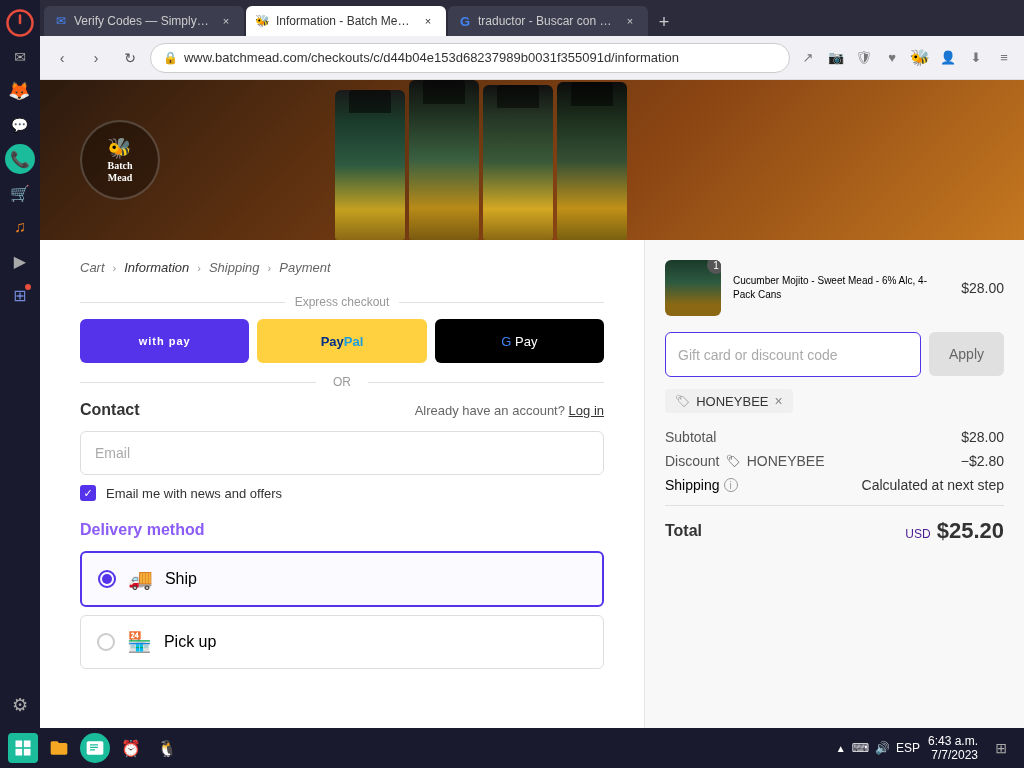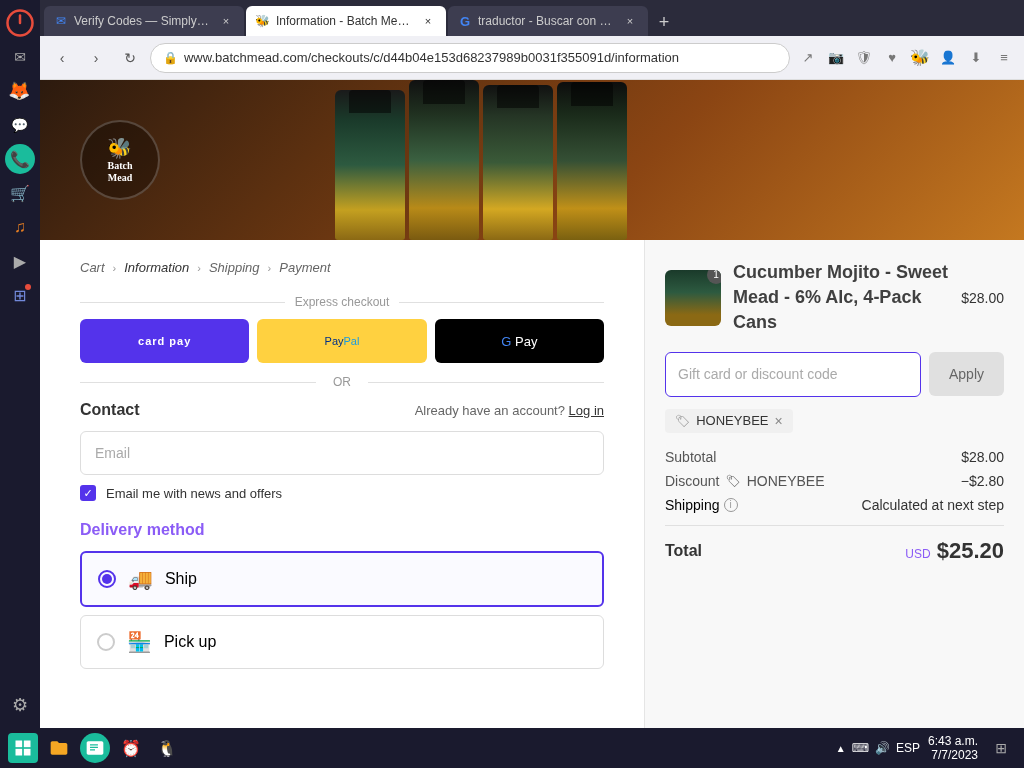--- a/index.html
+++ b/index.html
@@ -108,21 +108,21 @@
     .radio-btn { width: 18px; height: 18px; border-radius: 50%; border: 2px solid #5433eb; display: flex; align-items: center; justify-content: center; flex-shrink: 0; }
     .radio-inner { width: 10px; height: 10px; border-radius: 50%; background: #5433eb; }
     .radio-empty { width: 18px; height: 18px; border-radius: 50%; border: 2px solid #ccc; flex-shrink: 0; }
 
     
     .product-row { display: flex; align-items: center; gap: 12px; margin-bottom: 16px; }
     .product-img { width: 56px; height: 56px; background: linear-gradient(135deg, #1a2a1a, #2d4a3e); border-radius: 6px; display: flex; align-items: center; justify-content: center; position: relative; flex-shrink: 0; overflow: hidden; }
     .product-img-inner { width: 100%; height: 100%; background: linear-gradient(180deg, #1a3a2a 0%, #2d5a40 40%, #8B6914 80%); }
     .badge-count { position: absolute; top: -4px; right: -4px; width: 18px; height: 18px; background: #555; border-radius: 50%; color: white; font-size: 10px; display: flex; align-items: center; justify-content: center; }
     .product-info { flex: 1; }
-    .product-name { font-size: 18px; color: #404040; line-height: 1.4; font-weight: bold; }
+    .product-name { font-size: 10px; color: #000000; line-height: 1.4; }
     .product-price { font-size: 14px; color: #333; font-weight: 500; }
 
     
     .discount-row { display: flex; gap: 8px; margin-bottom: 12px; }
     .discount-input { flex: 1; height: 45px; border: 1.5px solid #5433eb; border-radius: 6px; padding: 0 12px; font-size: 14px; outline: none; background: white; color: #333; }
     .discount-input::placeholder { color: #aaa; }
     .apply-btn { height: 44px; padding: 0 20px; background: #e0e0e0; border: none; border-radius: 6px; font-size: 14px; color: #666; cursor: pointer; font-weight: 500; }
 
     
     .discount-tag { display: inline-flex; align-items: center; gap: 6px; background: #f0f0f0; border-radius: 4px; padding: 4px 10px; font-size: 13px; color: #333; margin-bottom: 16px; }
@@ -133,21 +133,21 @@
     .summary-row { display: flex; justify-content: space-between; align-items: center; font-size: 14px; margin-bottom: 8px; }
     .summary-label { color: #555; }
     .summary-value { color: #333; }
     .discount-label { display: flex; align-items: center; gap: 6px; }
     .discount-value { color: #333; }
     .shipping-info { display: flex; align-items: center; gap: 4px; }
     .info-icon { width: 14px; height: 14px; border-radius: 50%; border: 1px solid #999; display: flex; align-items: center; justify-content: center; font-size: 10px; color: #999; }
     .total-row { display: flex; justify-content: space-between; align-items: center; margin-top: 12px; padding-top: 12px; border-top: 1px solid #e0e0e0; }
     .total-label { font-size: 16px; font-weight: 600; color: #333; }
     .total-value { display: flex; align-items: baseline; gap: 6px; }
-    .total-currency { font-size: 12px; color: #8b5cf6; }
+    .total-currency { font-size: 12px; color: #4c1d95; }
     .total-amount { font-size: 22px; font-weight: 700; color: #333; }
   </style>
 </head>
 <body>
 
 <div class="sidebar">
   <div class="sidebar-icon red">
     <svg viewBox="0 0 24 24" fill="currentColor">
         <circle cx="12" cy="12" r="10" stroke="currentColor" stroke-width="2" fill="none"></circle>
         <path d="M12 6v6" stroke="currentColor" stroke-width="2" stroke-linecap="round"></path>
@@ -238,24 +238,24 @@
           <span class="breadcrumb-sep">›</span>
           <span class="breadcrumb-item">Payment</span>
         </nav>
 
         <div class="express-checkout">
           <div class="express-label">
             <span>Express checkout</span>
           </div>
           <div class="payment-buttons">
             <button class="pay-btn shop-pay">
-              <span style="font-size:11px;letter-spacing:1px;font-weight:700;">card pay</span>
+              <span style="font-size:11px;letter-spacing:1px;font-weight:700;">with pay</span>
             </button>
             <button class="pay-btn paypal-btn">
-              <span style="font-size:11px;font-weight:400;color:#003087;">Pay<span style="color:#1a9de1;">Pal</span></span>
+              <span style="font-size:13px;font-weight:700;color:#003087;">Pay<span style="color:#1a9de1;">Pal</span></span>
             </button>
             <button class="pay-btn gpay-btn">
               <span style="font-size:13px;font-weight:500;"><span style="color:#4285f4;">G</span> Pay</span>
             </button>
           </div>
           <div class="or-divider">OR</div>
         </div>
 
         <div class="contact-section">
           <div class="section-header">

